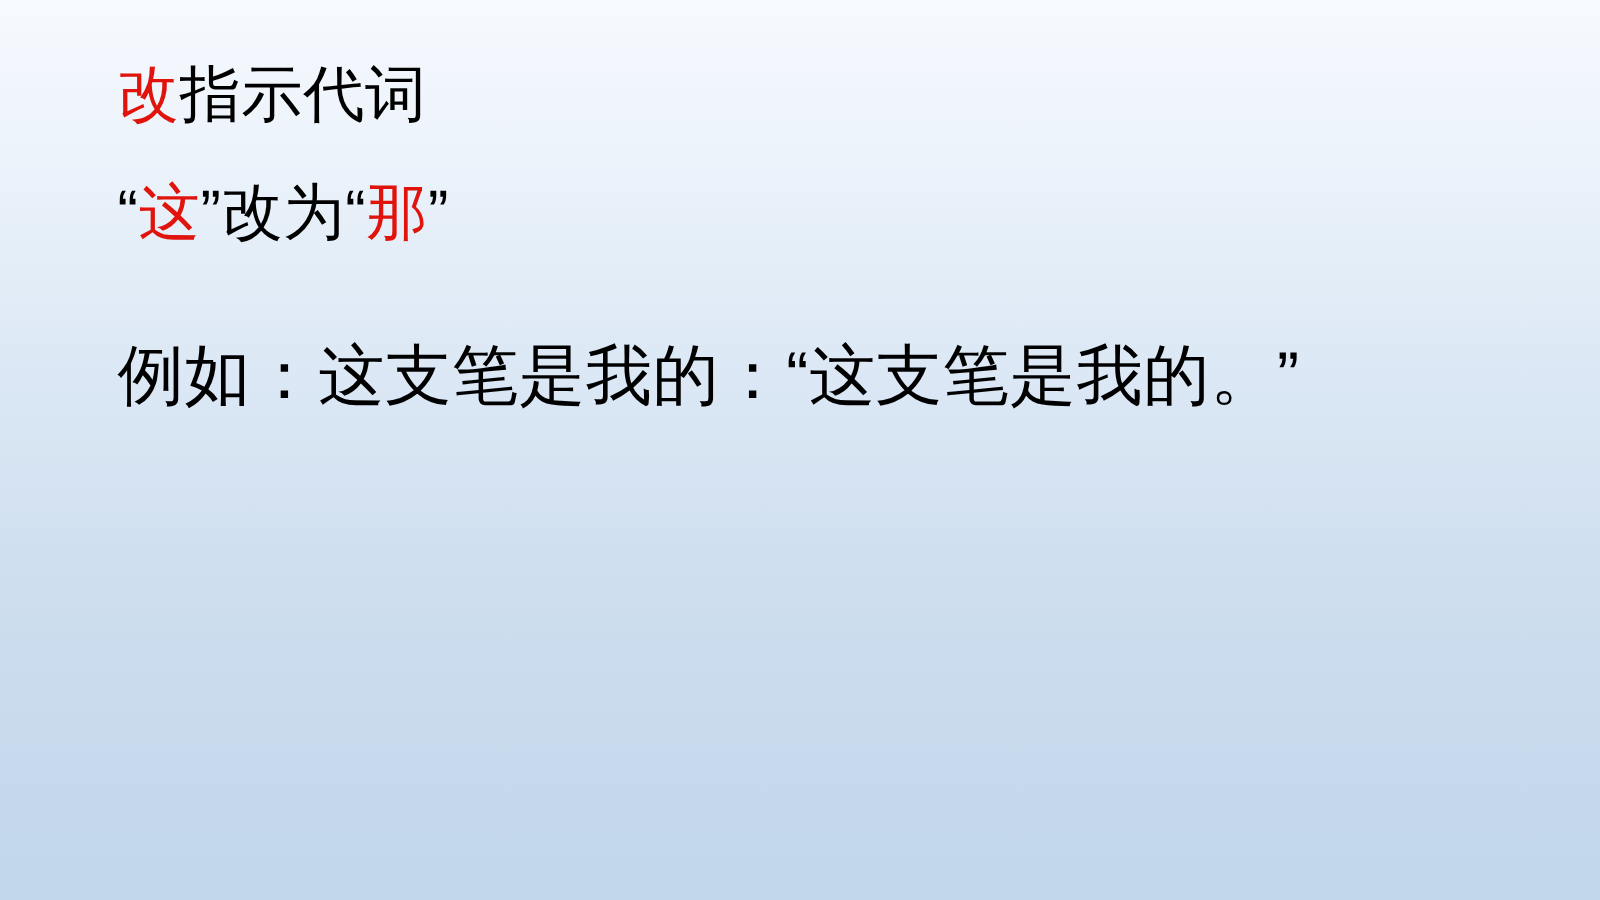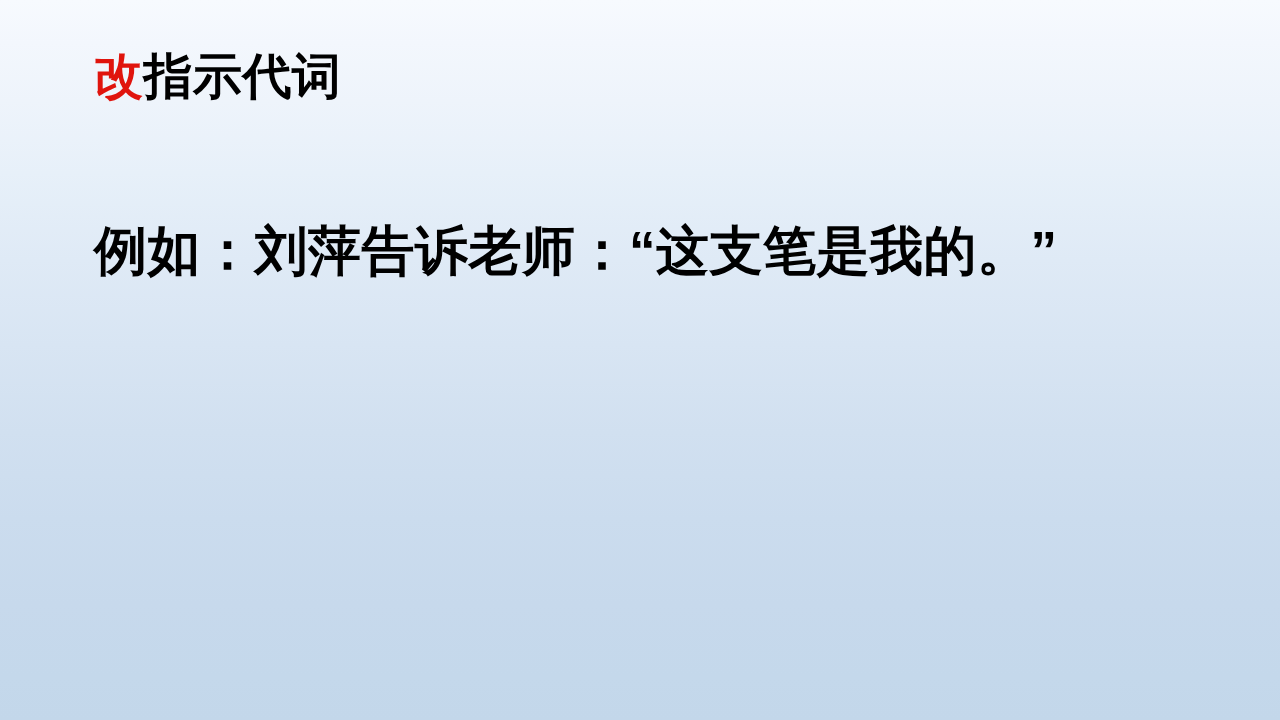--- a/index.html
+++ b/index.html
@@ -37,21 +37,21 @@
     position: absolute;
     left: 94px;
     top: 52px;
     right: 40px;
   }
 
   .line {
     color: #000000;
     white-space: nowrap;
     letter-spacing: 0.5px;
-    font-weight: 700;
+    font-weight: 400;
   }
 
   
   .line-sm {
     font-size: 49px;
     line-height: 1.02;
   }
 
   
   .line-lg {
@@ -81,25 +81,28 @@
 <div id="slide">
 
   <div class="content">
 
     <div class="line line-sm">
       <span class="red">改</span><span>指示代词</span>
     </div>
 
     <div class="gap-1"></div>
 
+    <div class="line line-sm">
+      <span>“</span><span class="red">这</span><span>”</span><span>改为</span><span>“</span><span class="red">那</span><span>”</span>
+    </div>
 
     <div class="gap-2"></div>
 
     <div class="line line-lg">
-      <span>例如：刘萍告诉老师：</span><span>“</span><span>这支笔是我的。</span><span>”</span>
+      <span>例如：这支笔是我的：</span><span>“</span><span>这支笔是我的。</span><span>”</span>
     </div>
 
     <div class="gap-3"></div>
 
 
   </div>
 
 </div>
 
 </body></html>

